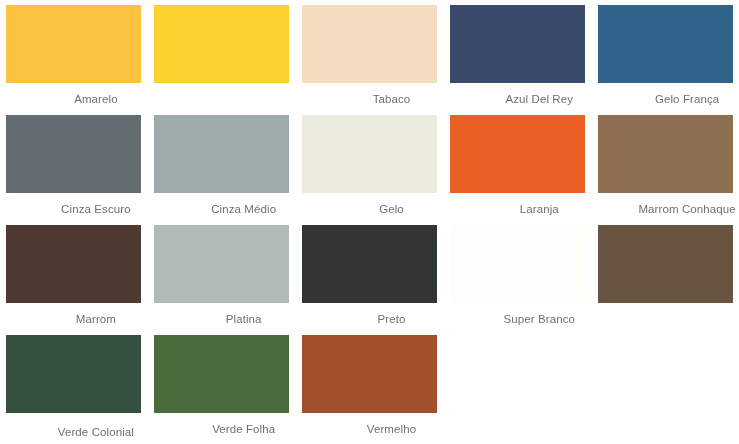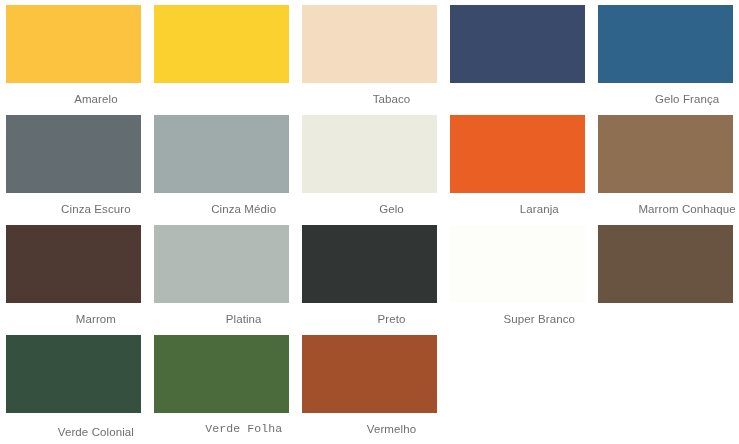--- a/index.html
+++ b/index.html
@@ -69,20 +69,21 @@
       </div>
       <div class="swatch-cell">
         <span class="swatch-chip" style="background: rgb(251, 209, 48);"></span>
       </div>
       <div class="swatch-cell">
         <span class="swatch-chip" style="background: rgb(243, 220, 191);"></span>
         <span class="swatch-label" style="color: rgb(111, 111, 111);">Tabaco</span>
       </div>
       <div class="swatch-cell">
         <span class="swatch-chip" style="background: rgb(57, 74, 107);"></span>
+        <span class="swatch-label" style="color: rgb(111, 111, 111);">Azul Del Rey</span>
       </div>
       <div class="swatch-cell">
         <span class="swatch-chip" style="background: rgb(47, 99, 137);"></span>
         <span class="swatch-label" style="color: rgb(111, 111, 111);">Gelo França</span>
       </div>
       <div class="swatch-cell">
         <span class="swatch-chip" style="background: rgb(99, 108, 112);"></span>
         <span class="swatch-label" style="color: rgb(111, 111, 111);">Cinza Escuro</span>
       </div>
       <div class="swatch-cell">
@@ -119,21 +120,21 @@
       </div>
       <div class="swatch-cell">
         <span class="swatch-chip" style="background: rgb(104, 84, 64);"></span>
       </div>
       <div class="swatch-cell">
         <span class="swatch-chip" style="background: rgb(54, 80, 63);"></span>
         <span class="swatch-label" style="color: rgb(111, 111, 111); margin-top: 12px;">Verde Colonial</span>
       </div>
       <div class="swatch-cell">
         <span class="swatch-chip" style="background: rgb(76, 107, 61);"></span>
-        <span class="swatch-label" style="color: rgb(111, 111, 111); font-family: Liberation Mono, monospace;">Verde Folha</span>
+        <span class="swatch-label" style="color: rgb(111, 111, 111);">Verde Folha</span>
       </div>
       <div class="swatch-cell">
         <span class="swatch-chip" style="background: rgb(161, 80, 43);"></span>
         <span class="swatch-label" style="color: rgb(111, 111, 111);">Vermelho</span>
       </div>
       <div class="swatch-cell empty">
         <span class="swatch-chip"></span>
         <span class="swatch-label" style="color: rgb(111, 111, 111);"></span>
       </div>
       <div class="swatch-cell empty">

